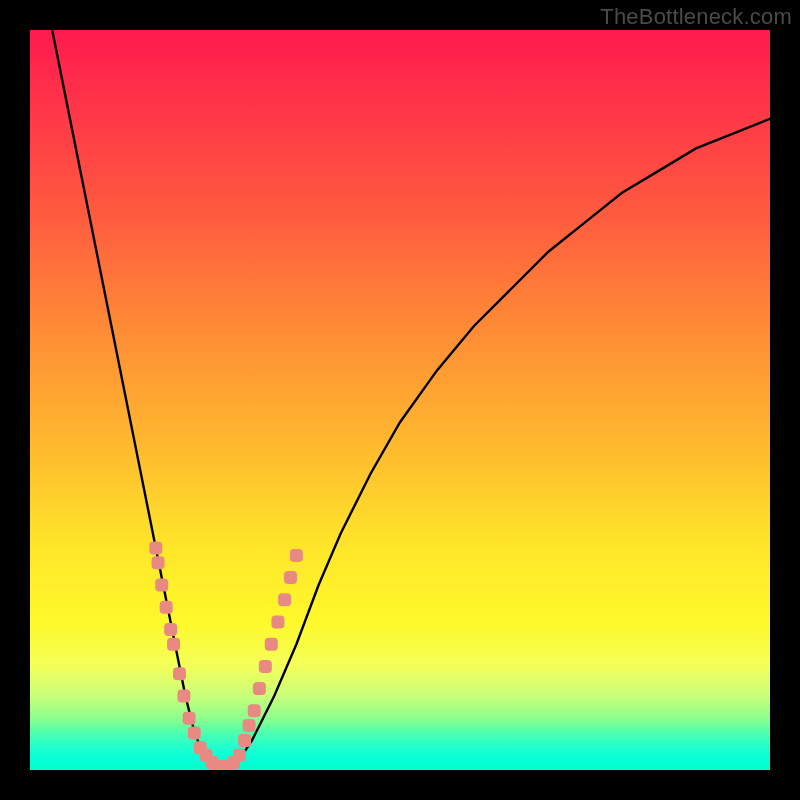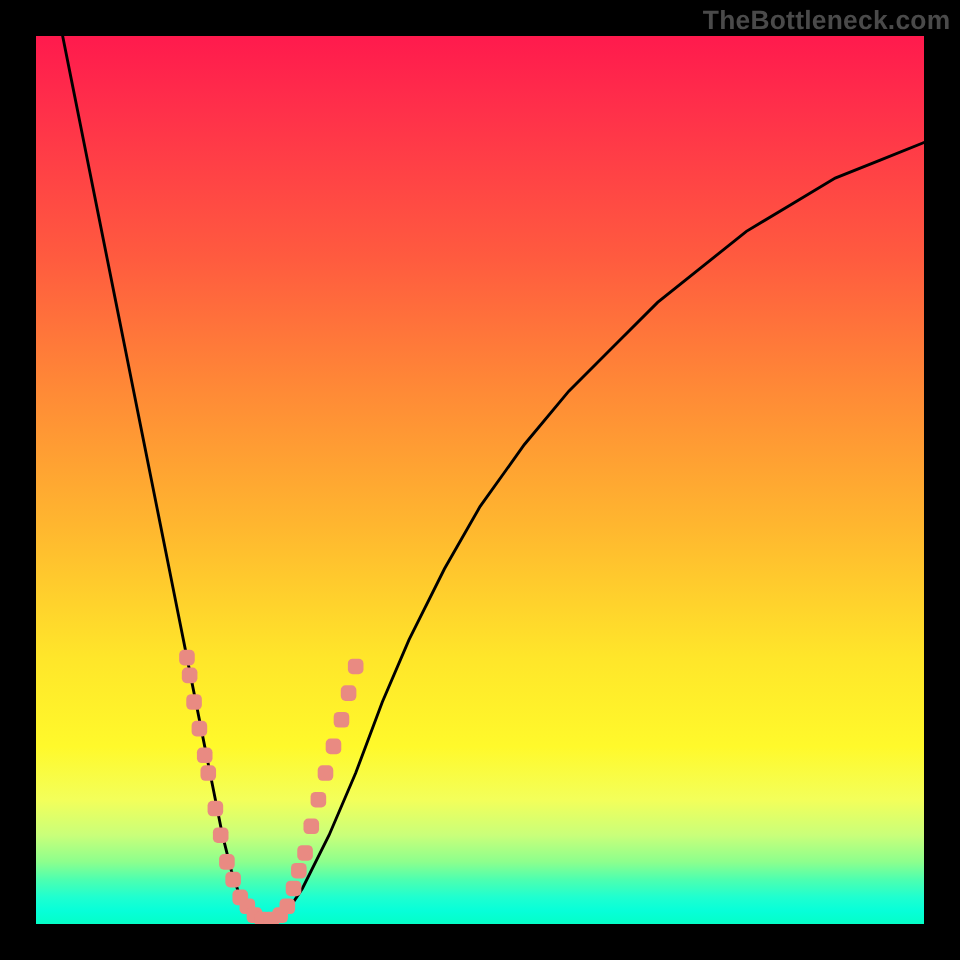--- a/index.html
+++ b/index.html
@@ -40,21 +40,21 @@
       #1effd0 97%,
       #07ffd9 98.5%,
       #04ffc7 100%
     );
   }
   .watermark {
     position: absolute;
     top: 4px;
     right: 8px;
     font-size: 22px;
-    font-weight: 700;
+    font-weight: 400;
     color: #4a4a4a;
     letter-spacing: 0.2px;
     user-select: none;
   }
   svg.curve {
     position: absolute;
     inset: 0;
     width: 100%;
     height: 100%;
   }

